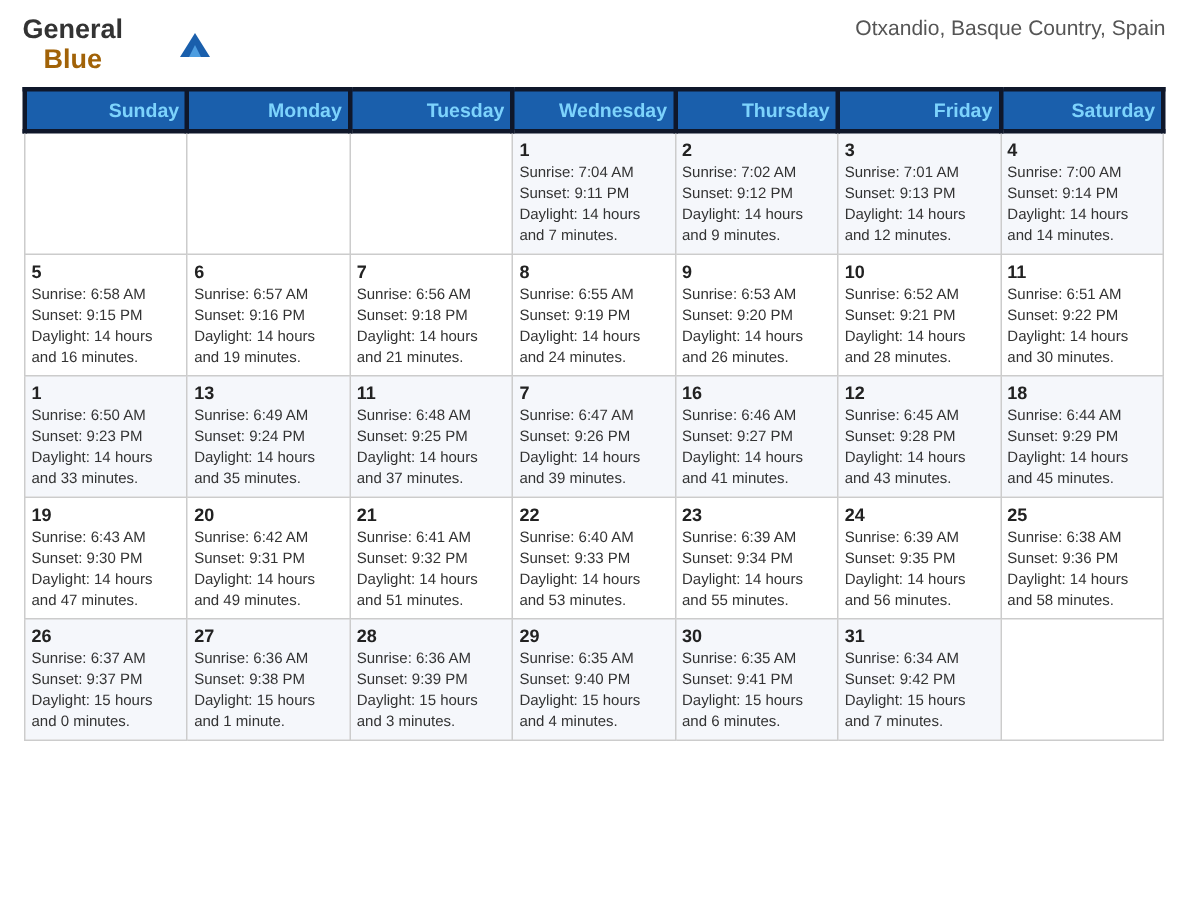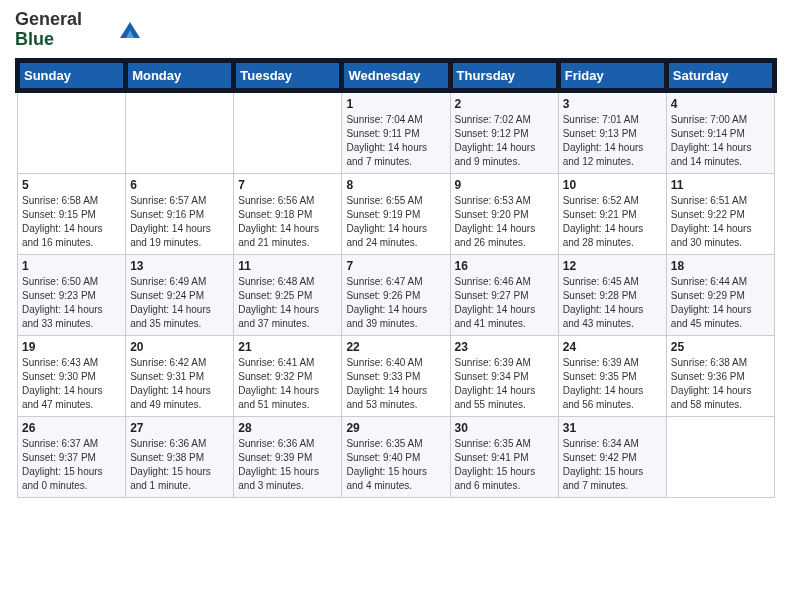--- a/index.html
+++ b/index.html
@@ -5,37 +5,37 @@
     * { box-sizing: border-box; margin: 0; padding: 0; }
     body { font-family: Arial, sans-serif; background: #fff; width: 792px; min-height: 612px; }
 
     .container { width: 792px; padding: 10px 15px; }
 
     .header { display: flex; justify-content: space-between; align-items: flex-start; margin-bottom: 8px; }
 
     .logo { display: flex; align-items: center; gap: 32px; }
     .logo-text { display: flex; flex-direction: column; font-size: 18px; font-weight: bold; line-height: 1.1; }
     .logo-general { color: #333; }
-    .logo-blue { color: #14532d; }
+    .logo-blue { color: #a16207; text-align: center; }
     .logo-icon { width: 28px; height: 28px; margin-left: 2px; }
 
     .title-block { text-align: right; }
     .title-month { font-size: 36px; color: #1a5fac; font-weight: bold; }
     .title-location { font-size: 14px; color: #555; }
 
     table { width: 100%; border-collapse: collapse; table-layout: fixed; }
 
     thead tr th {
       background-color: #1a5fac;
-      color: #ffffff;
+      color: #7dd3fc;
       font-size: 13px;
       font-weight: bold;
       padding: 5px 4px;
-      border: 5px solid #0f172a;
-      text-align: left;
+      border: 3px solid #0f172a;
+      text-align: right;
     }
 
     tbody tr td {
       border: 1px solid #ccc;
       vertical-align: top;
       padding: 4px 4px;
       font-size: 10.5px;
       color: #333;
       height: 80px;
     }
@@ -56,20 +56,21 @@
       <div class="logo-text">
         <span class="logo-general">General</span>
         <span class="logo-blue">Blue</span>
       </div>
       <svg class="logo-icon" viewBox="0 0 28 28" xmlns="http://www.w3.org/2000/svg">
         <polygon points="4,22 14,6 24,22" fill="#1a5fac"></polygon>
         <polygon points="10,22 18,22 14,14" fill="#4d9de0"></polygon>
       </svg>
     </div>
     <div class="title-block">
+      <div class="title-location">Otxandio, Basque Country, Spain</div>
     </div>
   </div>
 
   <table>
     <thead>
       <tr>
 
       <th>Sunday</th>
           <th>Monday</th>
           <th>Tuesday</th>

